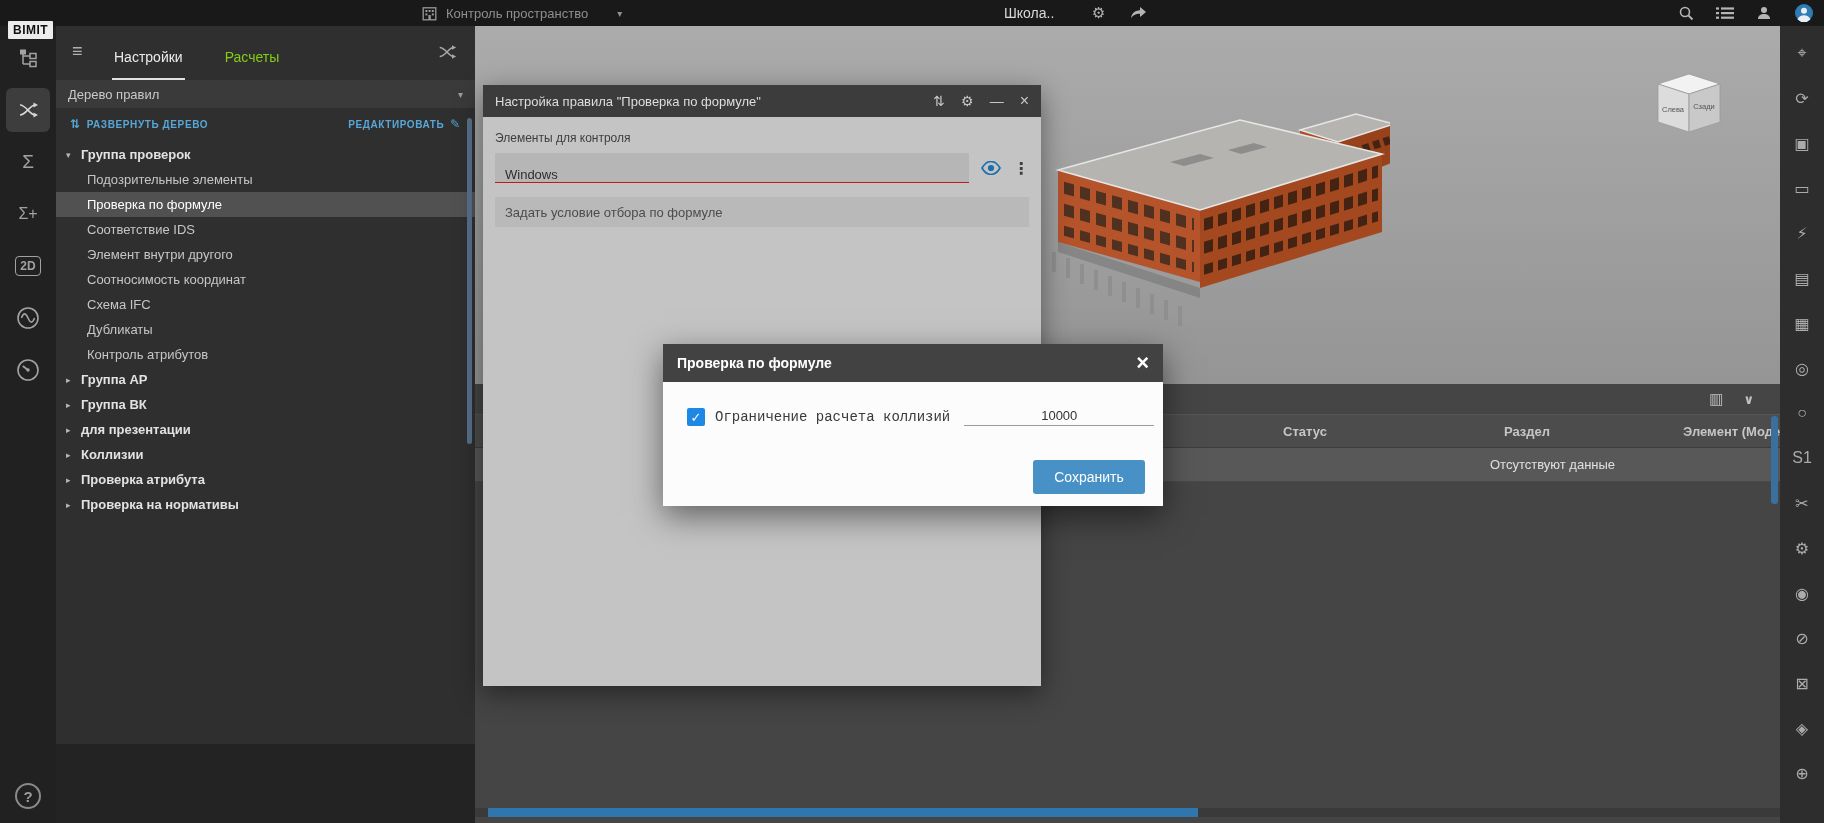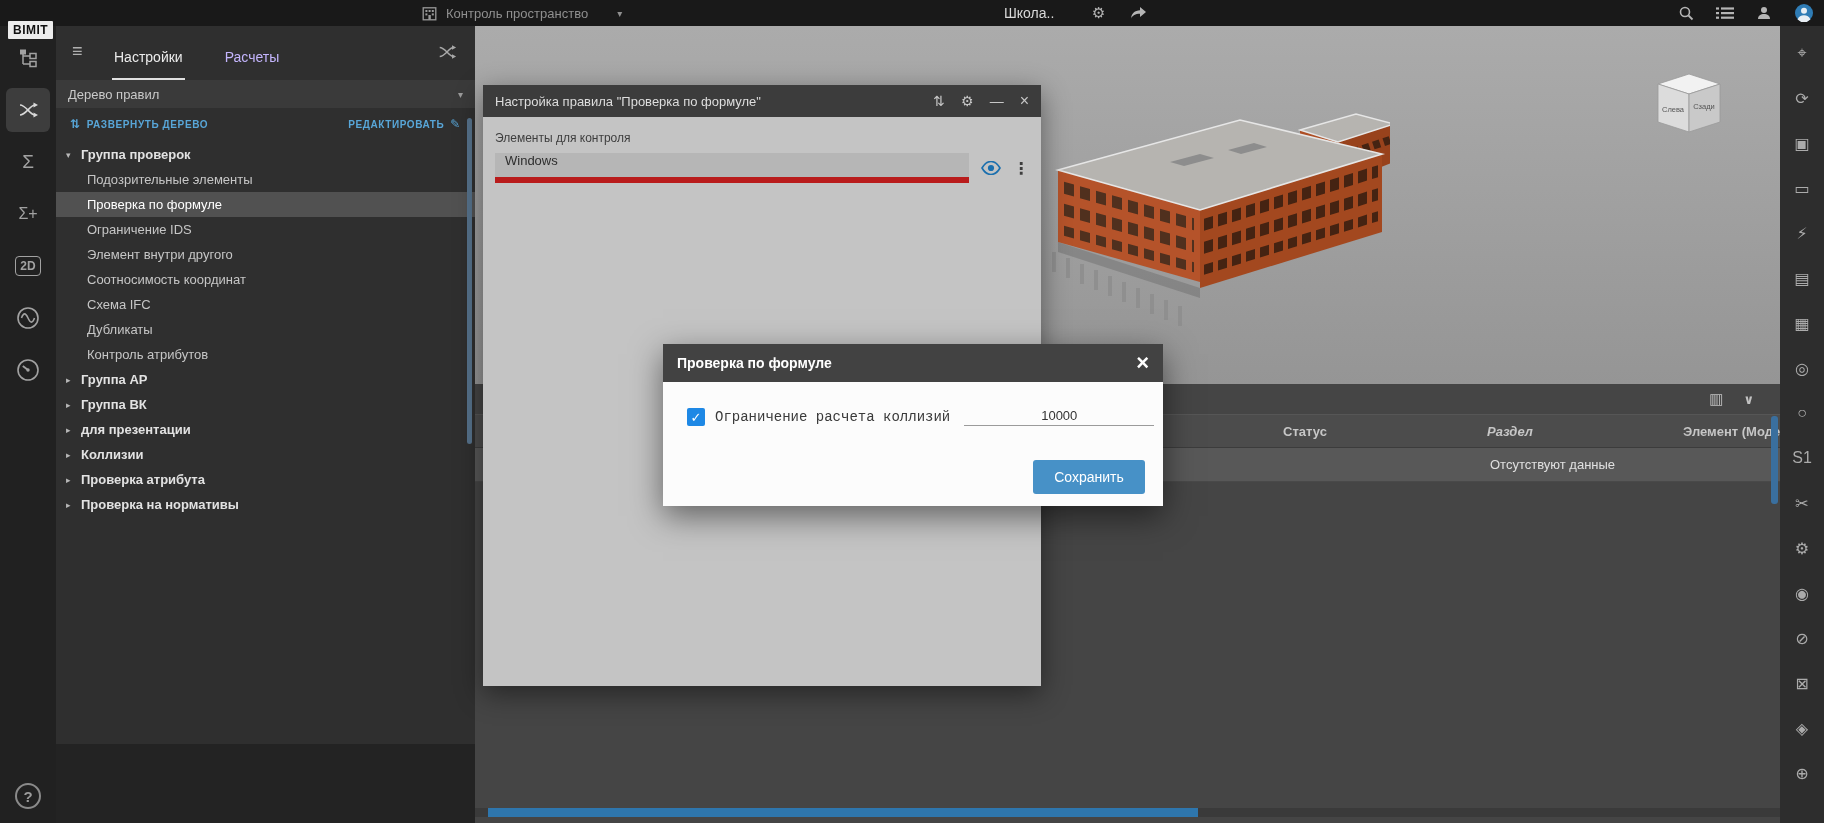--- a/index.html
+++ b/index.html
@@ -21,21 +21,21 @@
 .tile{width:44px;height:44px;margin:8px auto 0;border-radius:6px;display:flex;align-items:center;justify-content:center;color:#a2a2a2;font-size:19px;cursor:pointer;}
 .leftstrip .tile:first-child{margin-top:10px;}
 .tile.active{background:#3d3d3d;color:#dcdcdc;}
 .boxed{border:1.5px solid #a2a2a2;border-radius:4px;font-size:12px;padding:2px 4px;font-weight:bold;}
 .help-circle{position:absolute;left:50%;transform:translateX(-50%);bottom:14px;width:26px;height:26px;border:2px solid #8a8a8a;border-radius:50%;color:#9c9c9c;font-size:15px;font-weight:bold;display:flex;align-items:center;justify-content:center;cursor:pointer;}
 
 .panel{position:absolute;left:56px;top:26px;width:419px;height:718px;background:#2f2f2f;z-index:20;}
 .ptabs{height:54px;position:relative;display:flex;align-items:flex-end;}
 .pmenu{position:absolute;left:16px;top:15px;font-size:18px;color:#b0b0b0;cursor:pointer;}
 .tabs-wrap{display:flex;align-items:flex-end;height:100%;margin-left:56px;gap:38px;}
-.ptab{padding:0 2px 13px;font-size:14px;color:#c4b5fd;border-bottom:2px solid transparent;cursor:pointer;}
+.ptab{padding:0 2px 13px;font-size:14px;color:#84cc16;border-bottom:2px solid transparent;cursor:pointer;}
 .ptab.active{color:#ececec;border-bottom-color:#e0e0e0;}
 .pshuffle{position:absolute;right:18px;top:16px;cursor:pointer;}
 .tree-head{height:28px;background:#3a3a3a;display:flex;align-items:center;padding:0 12px;font-size:13px;color:#c9c9c9;cursor:pointer;}
 .tree-head .caret{margin-left:auto;color:#9a9a9a;font-size:10px;}
 .tree-actions{height:32px;display:flex;align-items:center;padding:0 14px;font-size:10px;font-weight:bold;letter-spacing:.6px;color:var(--link-blue,#58a6d8);text-transform:uppercase;}
 .ta-left{display:flex;align-items:center;gap:6px;cursor:pointer;}
 .ta-right{margin-left:auto;display:flex;align-items:center;gap:6px;cursor:pointer;}
 .ta-ico{font-size:12px;}
 .tree{margin-top:2px;}
 .tree-row{height:25px;display:flex;align-items:center;padding-left:10px;font-size:13px;color:#c6c6c6;cursor:pointer;}
@@ -51,40 +51,40 @@
 .viewcube{position:absolute;right:56px;top:46px;cursor:pointer;margin-left:36px;}
 
 .results{position:absolute;left:0;top:358px;width:100%;height:439px;background:#454545;}
 .res-controls{height:30px;display:flex;align-items:center;justify-content:flex-end;gap:20px;padding-right:26px;color:#c2c2c2;}
 .res-controls span{cursor:pointer}
 .res-cols{font-size:15px;}
 .res-collapse{font-size:13px;font-weight:bold;}
 .res-head{position:relative;height:34px;background:#4c4c4c;border-top:1px solid #565656;border-bottom:1px solid #3c3c3c;font-size:13px;color:#c6c6c6;font-weight:bold;}
 .res-head span{position:absolute;top:9px;cursor:pointer;}
 .h0{left:790px;width:80px;text-align:center;}
-.h1{left:1012px;width:80px;text-align:left;font-style:italic;}
+.h1{left:1012px;width:80px;text-align:center;}
 .h2{left:1208px;white-space:nowrap;}
 .res-empty{position:relative;height:34px;background:#585858;border-bottom:1px solid #494949;font-size:13px;color:#e0e0e0;}
 .res-empty span{position:absolute;left:1015px;top:9px;}
 .res-vsb{position:absolute;right:2px;top:32px;width:7px;height:88px;background:#3a6f9e;border-radius:3px;cursor:pointer;}
 .res-hsb-track{position:absolute;left:0;right:0;bottom:6px;height:9px;background:#3a3a3a;}
 .res-hsb-thumb{position:absolute;left:13px;top:0;width:710px;height:9px;background:var(--scroll-blue,#2e76ad);cursor:pointer;}
 
 .rtb{position:absolute;right:0;top:26px;width:44px;height:797px;background:#2d2d2d;display:flex;flex-direction:column;align-items:center;padding-top:14px;gap:19px;z-index:25;}
 .rtb-icon{width:26px;height:26px;flex:none;display:flex;align-items:center;justify-content:center;color:#ababab;font-size:16px;cursor:pointer;}
 
 .dialog{position:absolute;left:483px;top:85px;width:558px;height:601px;z-index:40;box-shadow:0 8px 26px rgba(0,0,0,.45);}
 .dlg-head{height:32px;background:#3c3c3c;display:flex;align-items:center;padding:0 12px;color:#dedede;font-size:13px;cursor:move;}
 .dlg-title{flex:1;}
 .dlg-ico{margin-left:16px;color:#c7c7c7;font-size:14px;cursor:pointer;}
 .dlg-close{font-size:16px;}
 .dlg-body{height:569px;background:#c4c4c4;padding:12px;}
 .dlg-label{font-size:12px;color:#3e3e3e;margin:2px 0 8px;}
 .field-row{display:flex;align-items:center;gap:12px;margin-bottom:14px;}
-.dlg-field{flex:1;height:30px;background:#b6b6b6;border-bottom:6px solid #b91c1c;display:flex;align-items:flex-start;padding:0 10px;font-size:13px;color:#2e2e2e;cursor:pointer;}
+.dlg-field{flex:1;height:30px;background:#b6b6b6;border-bottom:1px solid #b91c1c;display:flex;align-items:flex-end;padding:0 10px;font-size:13px;color:#2e2e2e;cursor:pointer;}
 .eye-btn{cursor:pointer}
 .kebab{color:#3e3e3e;font-size:16px;font-weight:bold;cursor:pointer;}
 .dlg-row{height:30px;background:#b9b9b9;display:flex;align-items:center;padding:0 10px;font-size:13px;color:#4c4c4c;cursor:pointer;}
 
 .modal{position:absolute;left:663px;top:344px;width:500px;height:162px;z-index:100;box-shadow:0 10px 30px rgba(0,0,0,.5);}
 .modal-head{height:38px;background:#424242;display:flex;align-items:center;padding:0 14px;color:#fff;font-size:14px;font-weight:bold;cursor:move;}
 .modal-close{margin-left:auto;font-size:22px;font-weight:bold;cursor:pointer;line-height:1;}
 .modal-body{height:124px;background:#fcfcfc;position:relative;}
 .chk-row{position:absolute;left:24px;top:26px;display:flex;align-items:center;}
 .checkbox{width:18px;height:18px;background:var(--checkbox-blue,#1e88e5);border-radius:2px;color:#fff;font-size:13px;display:flex;align-items:center;justify-content:center;cursor:pointer;}
@@ -256,21 +256,21 @@
         <span>Подозрительные элементы</span>
       </div>
 
       <div class="tree-row child selected">
         <span class="chev"></span>
         <span>Проверка по формуле</span>
       </div>
 
       <div class="tree-row child">
         <span class="chev"></span>
-        <span>Ограничение IDS</span>
+        <span>Соответствие IDS</span>
       </div>
 
       <div class="tree-row child">
         <span class="chev"></span>
         <span>Элемент внутри другого</span>
       </div>
 
       <div class="tree-row child">
         <span class="chev"></span>
         <span>Соотносимость координат</span>
@@ -489,20 +489,23 @@
         <span>Windows</span>
       </div>
       <span class="eye-btn">
         <svg width="20" height="14" viewBox="0 0 20 14">
             <path d="M1 7 C4 1.8 7.8 0.5 10 0.5 S16 1.8 19 7 C16 12.2 12.2 13.5 10 13.5 S4 12.2 1 7Z" fill="none" stroke="#1a6fae" stroke-width="1.6"></path>
             <circle cx="10" cy="7" r="3.1" fill="#1a6fae"></circle>
           </svg>
       </span>
       <span class="kebab">⋮</span>
     </div>
+    <div class="dlg-row">
+      <span>Задать условие отбора по формуле</span>
+    </div>
   </div>
 </div>
 
 <div class="modal">
   <div class="modal-head">
     <span>Проверка по формуле</span>
     <span class="modal-close">×</span>
   </div>
   <div class="modal-body">
     <div class="chk-row">

